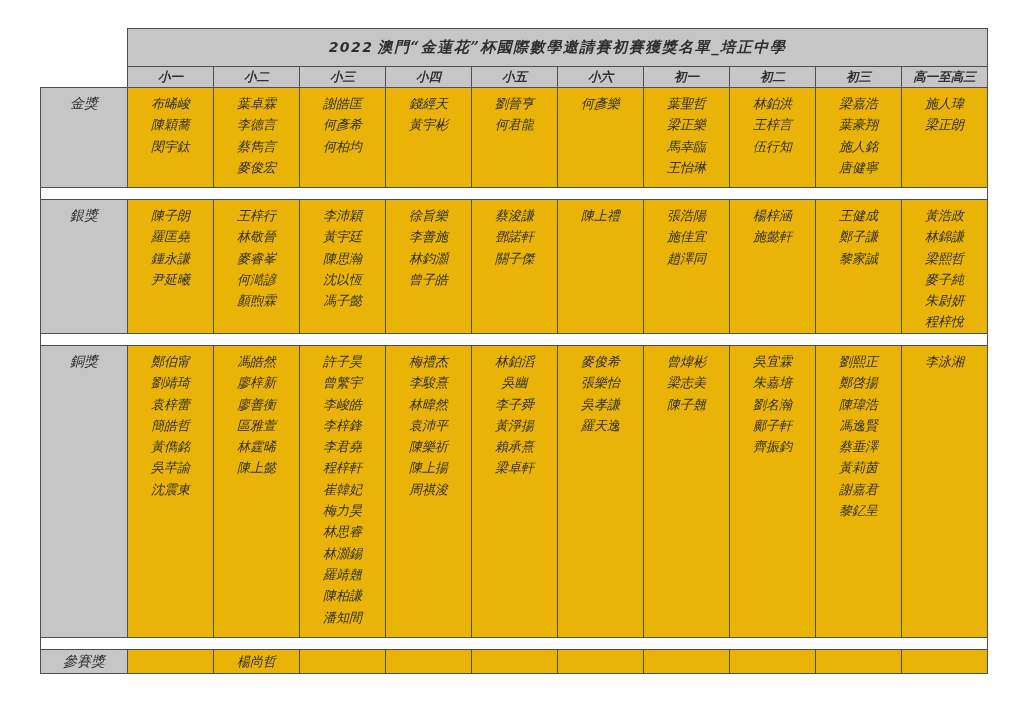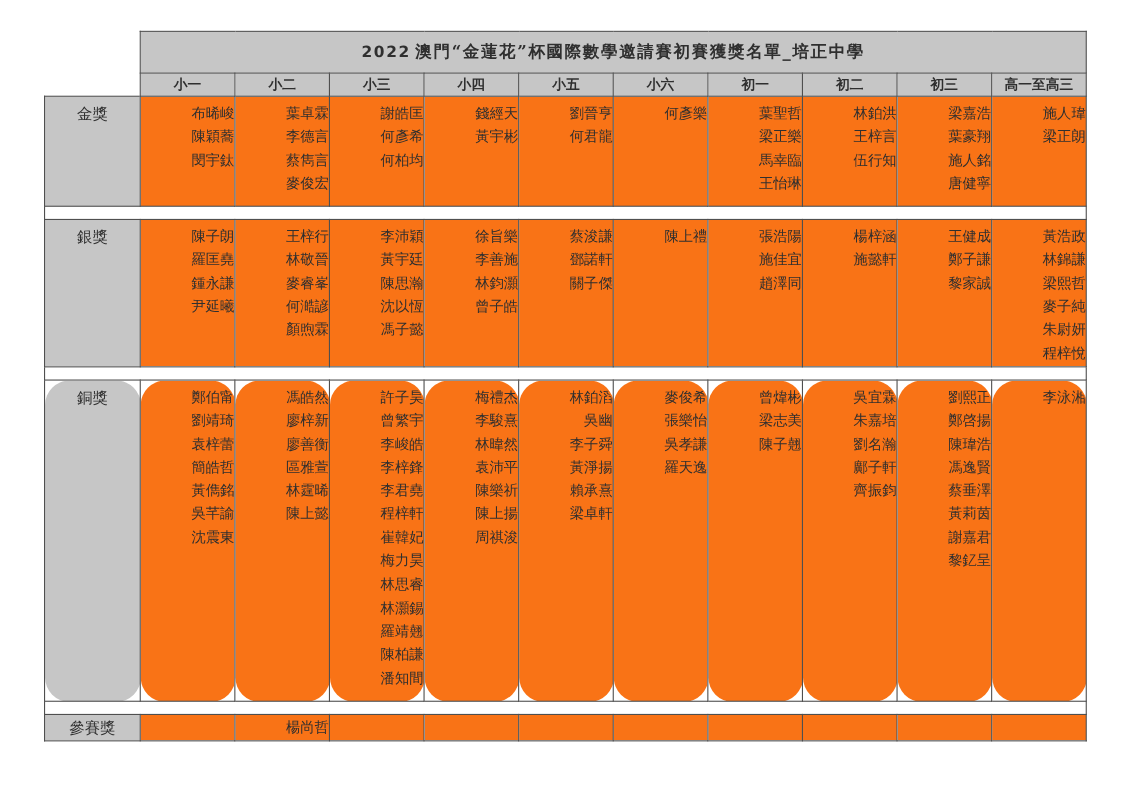--- a/index.html
+++ b/index.html
@@ -6,21 +6,21 @@
     --cell-bg:#c6c6c6;
     --border:#4f4f4f;
     --text:#2f2f2f;
   }
   html,body{margin:0;padding:0;}
   body{
     width:1024px;height:724px;background:#ffffff;
     font-family:"DejaVu Serif", serif;
     color:var(--text);
   }
-  .page{position:relative;width:1008px;height:724px;overflow:hidden;}
+  .page{position:relative;width:1008px;height:724px;overflow:hidden;font-style:italic;}
   table.awards{
     position:absolute;left:40px;top:28px;
     border-collapse:collapse;table-layout:fixed;
   }
   td{
     border:1px solid var(--border);
     padding:0;margin:0;
     text-align:center;vertical-align:top;
     overflow:hidden;
   }
@@ -33,25 +33,25 @@
   td.title-cell .year{font-family:"DejaVu Sans", sans-serif;font-size:14px;margin-right:4px;}
   td.head{
     background:var(--cell-bg);
     height:20px;vertical-align:middle;
     font-size:12.5px;font-weight:bold;margin-top:12px;
   }
   td.label{
     background:var(--cell-bg);
     font-size:14px;padding-top:7px;
   }
-  td.names{font-size:13px;padding-top:5px;background:#f97316;text-align:right;}
+  td.names{font-size:13px;padding-top:5px;background:#eab308;}
   .name-line{line-height:21.3px;height:21.3px;white-space:nowrap;}
   tr.r0 td{height:92px;}
   tr.r1 td{height:126px;}
-  tr.r2 td{height:284px;border-radius:22px;}
+  tr.r2 td{height:284px;}
   tr.r3 td{height:23px;vertical-align:middle;}
   tr.r3 td.label{padding-top:0;}
   tr.r3 td.names{padding-top:0;}
   tr.sep td{height:11px;background:#ffffff;border-left:1px solid var(--border);border-right:1px solid var(--border);}
 </style>
 </head>
 <body>
 
 <div class="page">
   <table class="awards">

